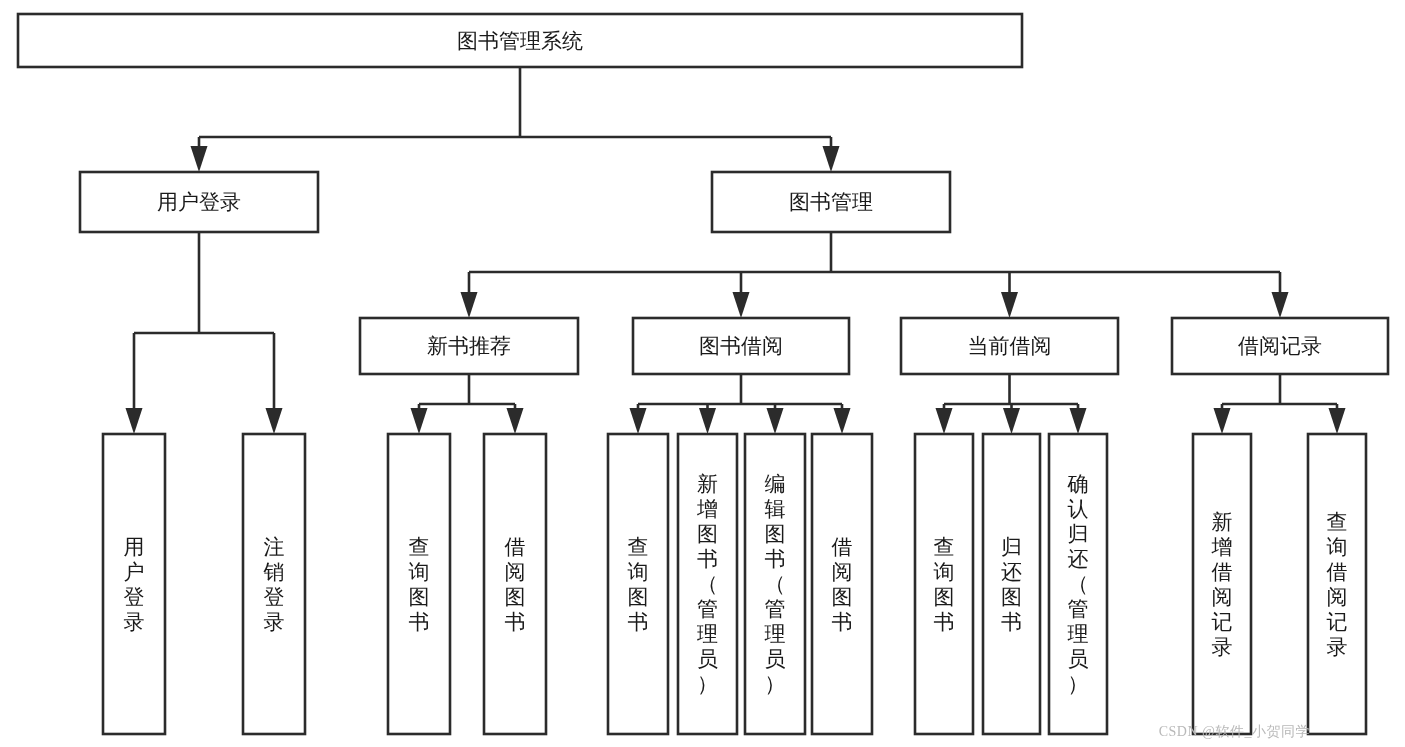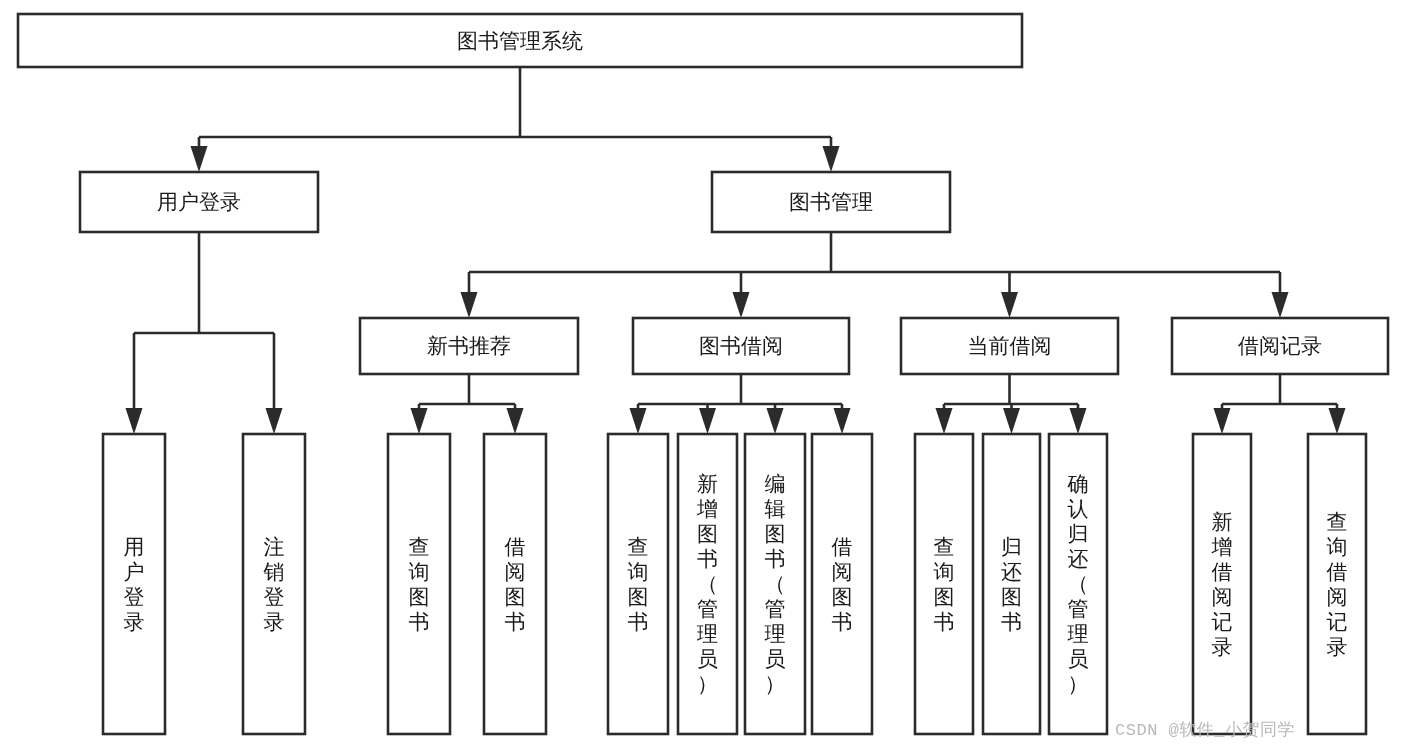--- a/index.html
+++ b/index.html
@@ -51,25 +51,25 @@
     dominant-baseline: middle;
   }
   .node-label-vertical {
     fill: #1a1a1a;
     font-family: "DejaVu Sans", "Liberation Sans", sans-serif;
     font-size: 21px;
     text-anchor: middle;
   }
   .watermark {
     position: absolute;
-    right: 15px;
+    right: 0;
     bottom: 6px;
     color: #b9b9b9;
-    font-size: 17px;
-    font-family: Liberation Mono, monospace;
+    font-size: 14px;
+    font-family: Liberation Serif, serif;
     letter-spacing: 0.5px;
     white-space: nowrap;
     pointer-events: none;
   }
 </style>
 </head>
 <body>
 
 <div id="diagram-root">
   <svg id="tree-svg" viewBox="0 0 1405 747">

